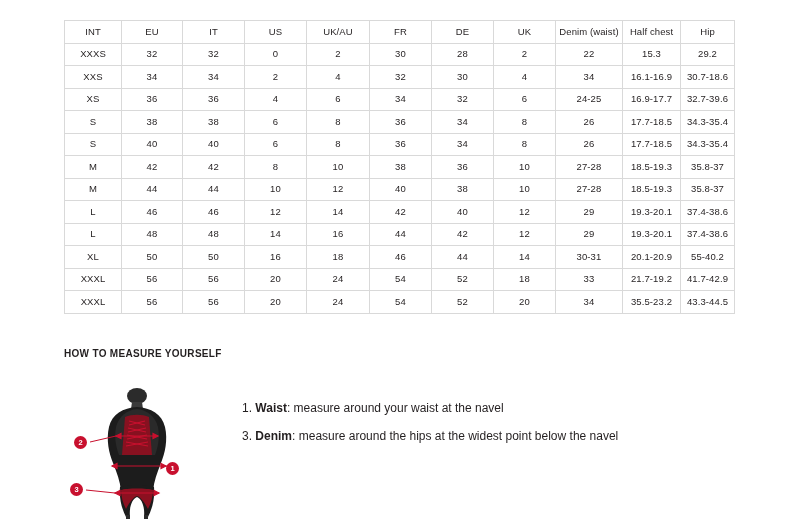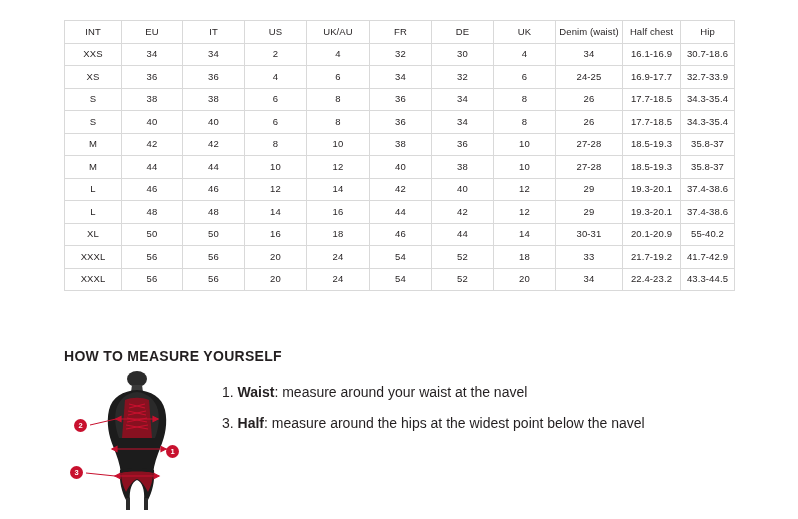--- a/index.html
+++ b/index.html
@@ -62,46 +62,47 @@
   col.c10 { width: 54px; }
 
   
   .measure {
     position: absolute;
     left: 64px;
     top: 348px;
     width: 670px;
   }
   .measure-title {
-    font-size: 14px;
+    font-size: 10px;
     font-weight: bold;
     letter-spacing: 0.3px;
     color: #231f20;
-    margin-bottom: 6px;
+    margin-bottom: 28px;
   }
   .measure-body {
     display: flex;
     align-items: flex-start;
   }
   .figure-box {
     width: 110px;
     height: 140px;
     position: relative;
     margin-left: 18px;
     flex: 0 0 110px;
   }
   .notes {
     margin-left: 30px;
     padding-top: 14px;
   }
   .note {
-    font-size: 14px;
+    font-size: 12px;
     line-height: 1.25;
     margin-bottom: 13px;
     color: #231f20;
+    margin-left: 20px;
   }
   .note b { font-weight: bold; }
 
   
   .mannequin {
     position: absolute;
     left: 0;
     top: 0;
   }
   .badge {
@@ -150,20 +151,33 @@
           <th>FR</th>
           <th>DE</th>
           <th>UK</th>
           <th>Denim (waist)</th>
           <th>Half chest</th>
           <th>Hip</th>
         </tr>
       </thead>
       <tbody>
         <tr>
+          <td>XXXS</td>
+          <td>32</td>
+          <td>32</td>
+          <td>0</td>
+          <td>2</td>
+          <td>30</td>
+          <td>28</td>
+          <td>2</td>
+          <td>22</td>
+          <td>15.3</td>
+          <td>29.2</td>
+        </tr>
+        <tr>
           <td>XXS</td>
           <td>34</td>
           <td>34</td>
           <td>2</td>
           <td>4</td>
           <td>32</td>
           <td>30</td>
           <td>4</td>
           <td>34</td>
           <td>16.1-16.9</td>
@@ -173,21 +187,21 @@
           <td>XS</td>
           <td>36</td>
           <td>36</td>
           <td>4</td>
           <td>6</td>
           <td>34</td>
           <td>32</td>
           <td>6</td>
           <td>24-25</td>
           <td>16.9-17.7</td>
-          <td>32.7-33.9</td>
+          <td>32.7-39.6</td>
         </tr>
         <tr>
           <td>S</td>
           <td>38</td>
           <td>38</td>
           <td>6</td>
           <td>8</td>
           <td>36</td>
           <td>34</td>
           <td>8</td>
@@ -289,21 +303,21 @@
         <tr>
           <td>XXXL</td>
           <td>56</td>
           <td>56</td>
           <td>20</td>
           <td>24</td>
           <td>54</td>
           <td>52</td>
           <td>20</td>
           <td>34</td>
-          <td>22.4-23.2</td>
+          <td>35.5-23.2</td>
           <td>43.3-44.5</td>
         </tr>
       </tbody>
     </table>
   </div>
 
   <div class="measure">
     <div class="measure-title">HOW TO MEASURE YOURSELF</div>
 
     <div class="measure-body">
@@ -368,20 +382,20 @@
         <div class="badge badge-3">3</div>
       </div>
 
       <div class="notes">
         <div class="note">
           <span>1.</span>
           <b>Waist</b><span>: measure around your waist at the navel</span>
         </div>
         <div class="note">
           <span>3.</span>
-          <b>Half</b><span>: measure around the hips at the widest point below the navel</span>
+          <b>Denim</b><span>: measure around the hips at the widest point below the navel</span>
         </div>
       </div>
 
     </div>
   </div>
 
 </div>
 
 </body></html>

